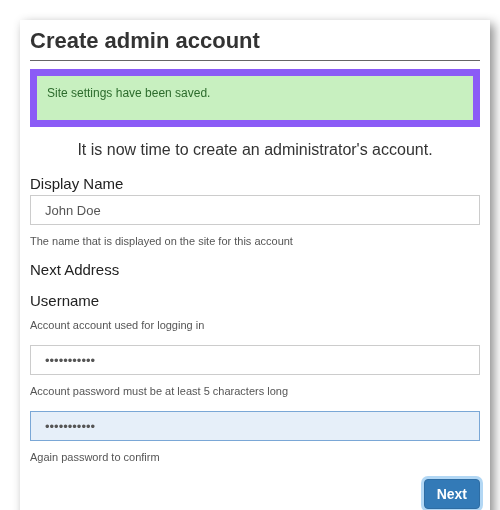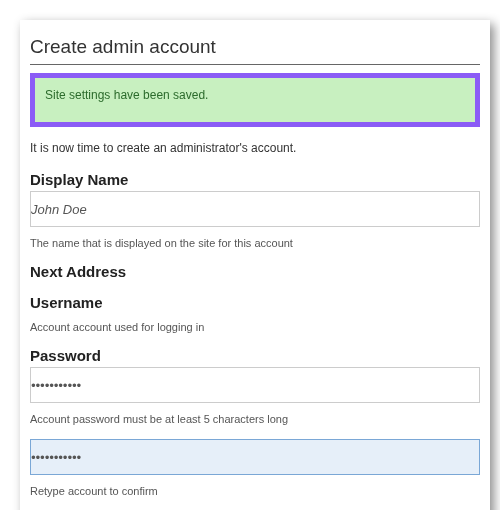--- a/index.html
+++ b/index.html
@@ -10,61 +10,61 @@
     font-family: Arial, Helvetica, sans-serif;
   }
   .panel {
     width: 470px;
     background: #fff;
     padding: 8px 10px 10px 10px;
     box-shadow: 4px 4px 10px rgba(0,0,0,0.45);
     position: relative;
   }
   h1 {
-    font-size: 19px;
-    font-weight: normal;
+    font-size: 22px;
+    font-weight: bold;
     color: #333;
-    margin: 8px 0 4px 0;
+    margin: 0 0 4px 0;
     padding-bottom: 2px;
   }
   .hr {
     border: none;
     border-top: 1px solid #666;
     margin: 0 0 8px 0;
   }
   .alert-success {
     background: #c8f0c0;
-    border: 5px solid #8b5cf6;
+    border: 7px solid #8b5cf6;
     color: #2c6b2c;
     font-size: 12px;
     padding: 10px 10px 20px 10px;
     margin-bottom: 14px;
   }
   .intro {
-    font-size: 12px;
+    font-size: 16px;
     color: #333;
     margin-bottom: 16px;
+    text-align: center;
   }
   .field { margin-bottom: 14px; }
   .field-label {
     font-size: 15px;
-    font-weight: bold;
+    font-weight: normal;
     color: #222;
     margin-bottom: 3px;
   }
   .field input {
     width: 100%;
-    height: 36px;
-    padding: 2px 0;
+    height: 30px;
+    padding: 2px 14px;
     font-size: 13px;
     color: #555;
     border: 1px solid #ccc;
     background: #fff;
     outline: none;
-    font-style: italic;
   }
   .field input.active {
     background: #e6eff9;
     border: 1px solid #7aa7d6;
   }
   .hint {
     font-size: 11px;
     color: #555;
     margin-top: 10px;
   }
@@ -106,27 +106,26 @@
   <div class="field">
     <div class="field-label">Next Address</div>
   </div>
 
   <div class="field">
     <div class="field-label">Username</div>
     <div class="hint">Account account used for logging in</div>
   </div>
 
   <div class="field">
-    <div class="field-label">Password</div>
     <input type="text" value="•••••••••••" style="">
     <div class="hint">Account password must be at least 5 characters long</div>
   </div>
 
   <div class="field">
     <input type="text" class="active" value="•••••••••••" style="">
-    <div class="hint">Retype account to confirm</div>
+    <div class="hint">Again password to confirm</div>
   </div>
 
   <div class="actions">
     <button class="btn-next">Next</button>
   </div>
 
 </div>
 
 </body></html>

